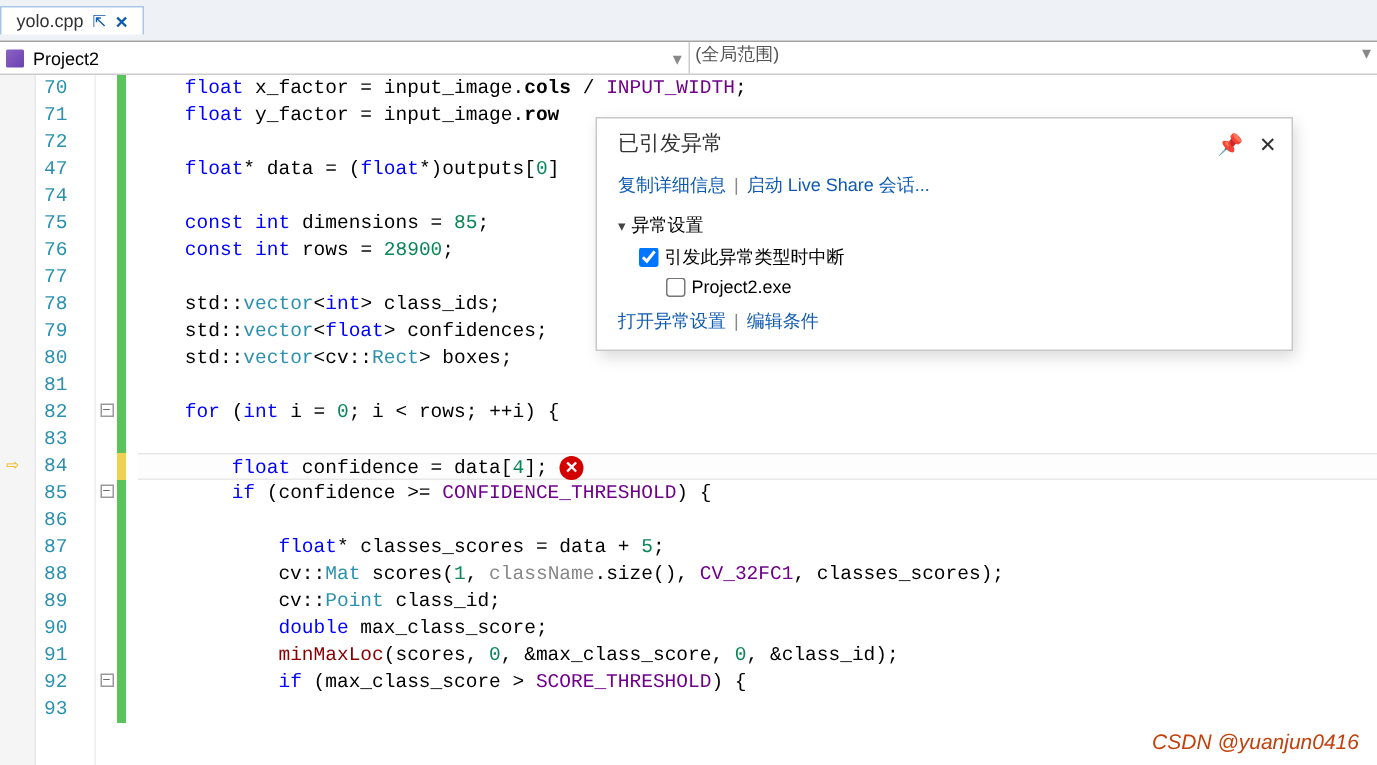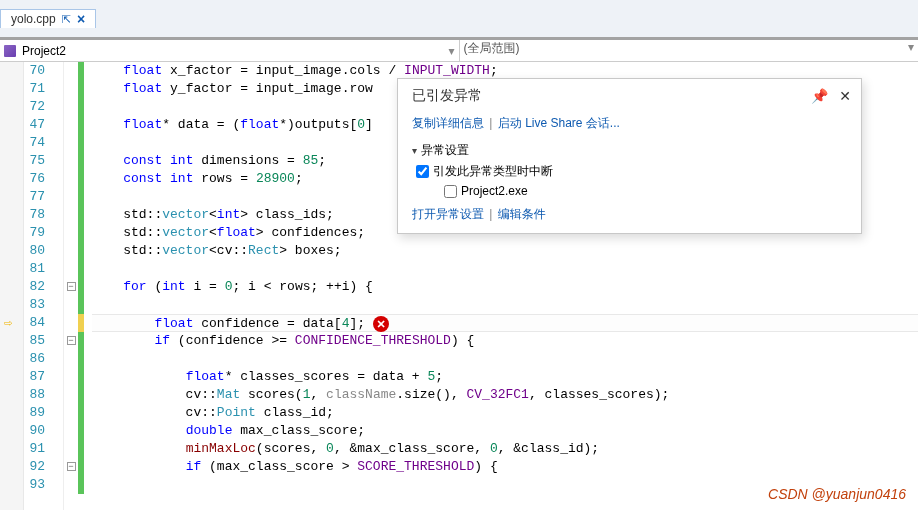--- a/index.html
+++ b/index.html
@@ -1,18 +1,18 @@
 <!DOCTYPE html>
 <html><head>
 <meta charset="utf-8">
 <style>
   * { margin: 0; padding: 0; box-sizing: border-box; }
   body { font-family: Consolas, 'Courier New', monospace; font-size: 13px; background: #fff; overflow: hidden; width: 918px; height: 510px; position: relative; }
   
-  .tab-bar { height: 40px; background: #eef2f7; border-bottom: 3px solid #a3a3a3; display: flex; align-items: center; }
+  .tab-bar { height: 28px; background: #eef2f7; border-bottom: 1px solid #a3a3a3; display: flex; align-items: center; }
   .tab { background: #fff; border: 1px solid #a9c6e8; border-bottom: none; padding: 2px 10px; font-size: 12px; font-family: 'Segoe UI', sans-serif; display: flex; align-items: center; gap: 6px; color: #333; }
   .tab-pin { color: #0e5ab0; font-size: 11px; }
   .tab-close { color: #0e5ab0; font-size: 14px; font-weight: bold; font-family: sans-serif; line-height: 1; }
   
   .nav-bar { height: 22px; background: #fff; border-bottom: 1px solid #ccc; display: flex; align-items: center; font-family: 'Segoe UI', sans-serif; font-size: 12px; }
   .nav-left { flex: 1; display: flex; align-items: center; padding: 0 4px; border-right: 1px solid #ccc; height: 100%; }
   .nav-icon { width: 12px; height: 12px; background: linear-gradient(135deg,#8b65c4,#6a3fb0); margin-right: 6px; border-radius: 1px; }
   .nav-right { flex: 1; display: flex; padding: 0 4px; height: 100%; color: #555; }
   
   .editor-wrap { display: flex; height: calc(100% - 46px); position: relative; }
@@ -34,37 +34,37 @@
   .code-area { flex: 1; padding-left: 8px; position: relative; }
   .code-line { height: 18px; line-height: 18px; white-space: pre; }
   .code-line.highlight { background: #fdfdfd; border-top: 1px solid #e8e8e8; border-bottom: 1px solid #e8e8e8; height: 18px; box-sizing: border-box; }
   
   .kw { color: #0000ff; }
   .typ { color: #2b91af; }
   .num { color: #098658; }
   .var { color: #888; }
   .fn { color: #880000; }
   .mac { color: #6f008a; }
-  .nm { color: #000; }
+  .nm { color: #000; font-weight: bold; }
   
   .err-icon { display: inline-block; width: 16px; height: 16px; background: #d40000; border-radius: 50%; color: #fff; font-family: sans-serif; font-size: 11px; font-weight: bold; text-align: center; line-height: 16px; vertical-align: middle; margin-left: 8px; }
   
   .popup { position: absolute; top: 78px; left: 397px; width: 465px; background: #fff; border: 1px solid #c8c8c8; box-shadow: 2px 4px 10px rgba(0,0,0,0.15); font-family: 'Microsoft YaHei', 'Segoe UI', sans-serif; font-size: 12px; z-index: 10; }
   .popup-head { display: flex; align-items: center; padding: 8px 10px 6px 14px; }
   .popup-title { flex: 1; font-size: 14px; color: #333; }
   .popup-pin, .popup-close { color: #333; font-size: 14px; margin-left: 10px; cursor: pointer; font-family: sans-serif; }
   .popup-body { padding: 4px 14px 10px 14px; }
   .popup-msg { color: #333; line-height: 1.5; margin-bottom: 10px; }
   .popup-links { margin-bottom: 8px; }
   .popup-links a, .popup-body a { color: #0e5ab0; text-decoration: none; cursor: pointer; }
   .popup-sep { color: #888; margin: 0 2px; }
   .popup-section { margin-top: 4px; }
   .popup-section-title { display: flex; align-items: center; padding: 2px 0; }
   .tri { color: #444; font-size: 10px; margin-right: 4px; }
-  .popup-check { margin-left: 4px; padding: 2px 0; display: flex; align-items: center; gap: 4px; }
+  .popup-check { margin-left: 14px; padding: 2px 0; display: flex; align-items: center; gap: 4px; }
   .popup-check input { width: 13px; height: 13px; }
   .popup-sub { margin-left: 32px; padding: 1px 0; color: #333; }
   .popup-footer { margin-top: 6px; padding-left: 0; }
   
   .watermark { position: absolute; bottom: 8px; right: 12px; color: #c2410c; font-family: 'Segoe UI', sans-serif; font-size: 14px; font-style: italic; pointer-events: none; }
 </style>
 </head>
 <body>
 
 <div class="tab-bar">

